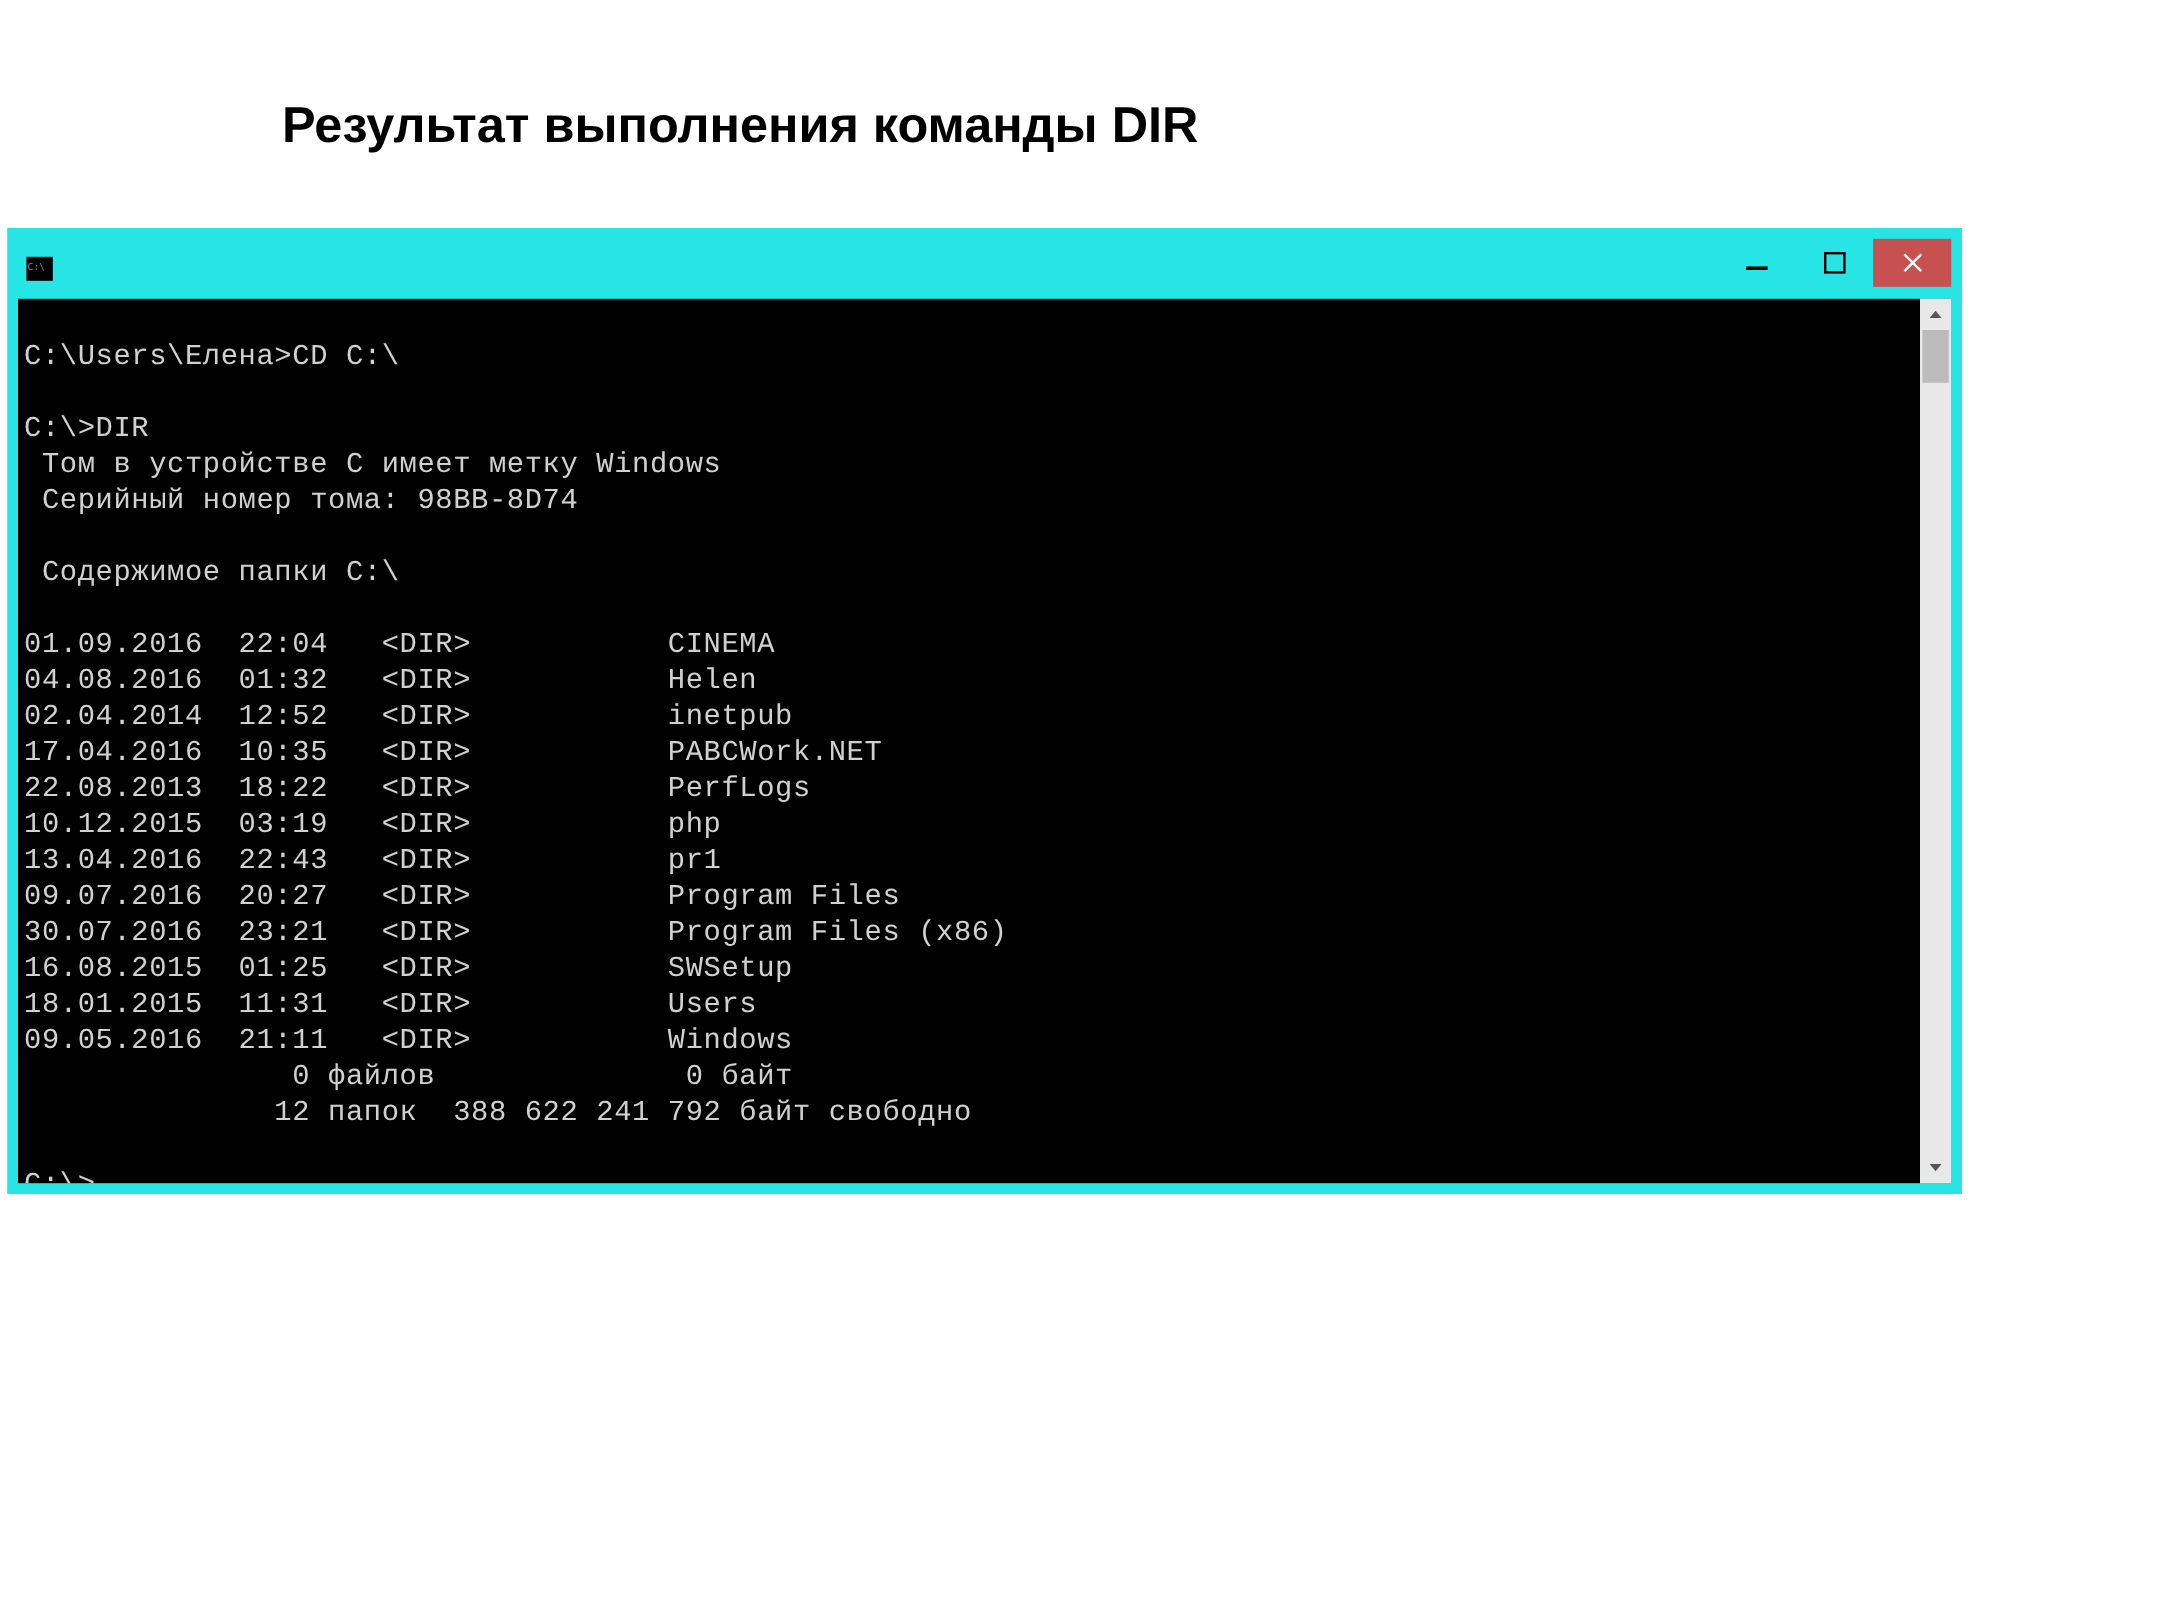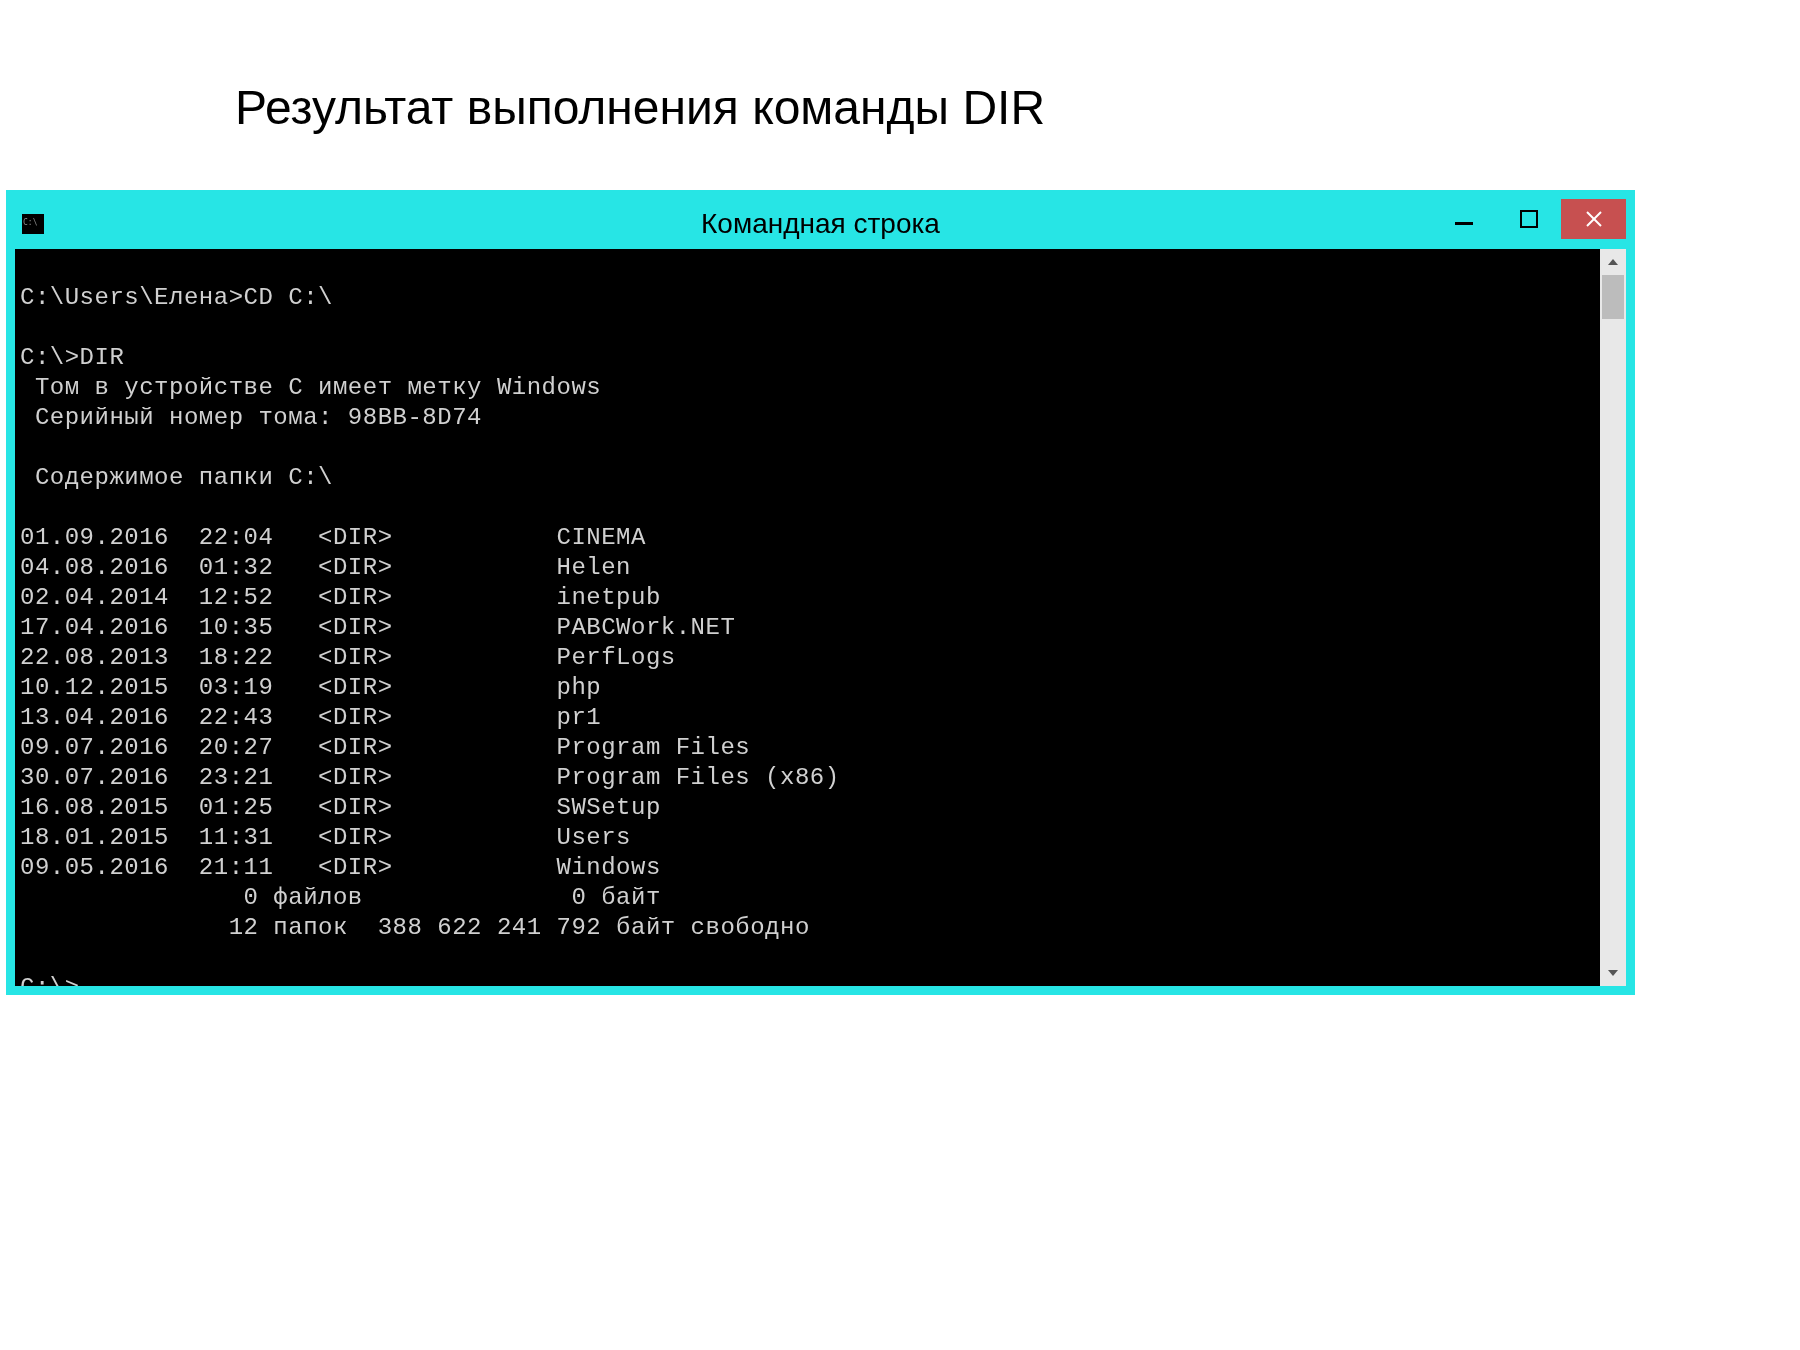--- a/index.html
+++ b/index.html
@@ -1,17 +1,17 @@
 <!DOCTYPE html>
 <html><head>
   <meta charset="utf-8">
   <style>
     * { margin:0; padding:0; box-sizing:border-box; }
     body { background:#ffffff; width:1800px; height:1350px; font-family:Arial,sans-serif; }
-    .page-title { font-size:48px; color:#000; padding:80px 0 40px 235px; font-weight:normal; }
+    .page-title { font-size:42px; color:#000; padding:80px 0 40px 235px; font-weight:bold; }
     .window { position:absolute; left:6px; top:190px; width:1629px; background:#27e5e5; padding:9px; }
     .titlebar { height:50px; display:flex; align-items:center; background:#27e5e5; position:relative; }
     .app-icon { width:22px; height:20px; background:#000; margin-left:7px; position:relative; }
     .app-icon::after{content:"C:\\";position:absolute;color:#888;font-size:8px;left:1px;top:4px;font-family:monospace;}
     .title-text { position:absolute; left:0; right:0; text-align:center; font-size:28px; color:#000; font-family:"Segoe UI",Arial,sans-serif; }
     .winbtns { position:absolute; right:0; top:0; display:flex; }
     .winbtn { width:65px; height:40px; display:flex; align-items:center; justify-content:center; font-family:"Segoe UI Symbol",Arial; }
     .winbtn.min span{display:block;width:18px;height:3px;background:#000;margin-top:8px;}
     .winbtn.max span{display:block;width:18px;height:18px;border:2px solid #000;}
     .winbtn.close{background:#c75050;color:#fff;}
@@ -24,21 +24,20 @@
     .sb-thumb { position:absolute; left:2px; right:2px; top:0; height:44px; background:#bcbcbc; }
   </style>
 </head>
 <body>
 
 <h1 class="page-title">Результат выполнения команды DIR</h1>
 
 <div class="window">
   <div class="titlebar">
     <div class="app-icon"></div>
-    <div class="title-text">Командная строка</div>
     <div class="winbtns">
       <div class="winbtn min">
           <span></span>
         </div>
       <div class="winbtn max">
           <span></span>
         </div>
       <div class="winbtn close">
         <svg viewBox="0 0 18 18">
             <line x1="2" y1="2" x2="16" y2="16" stroke="#fff" stroke-width="2"></line>

